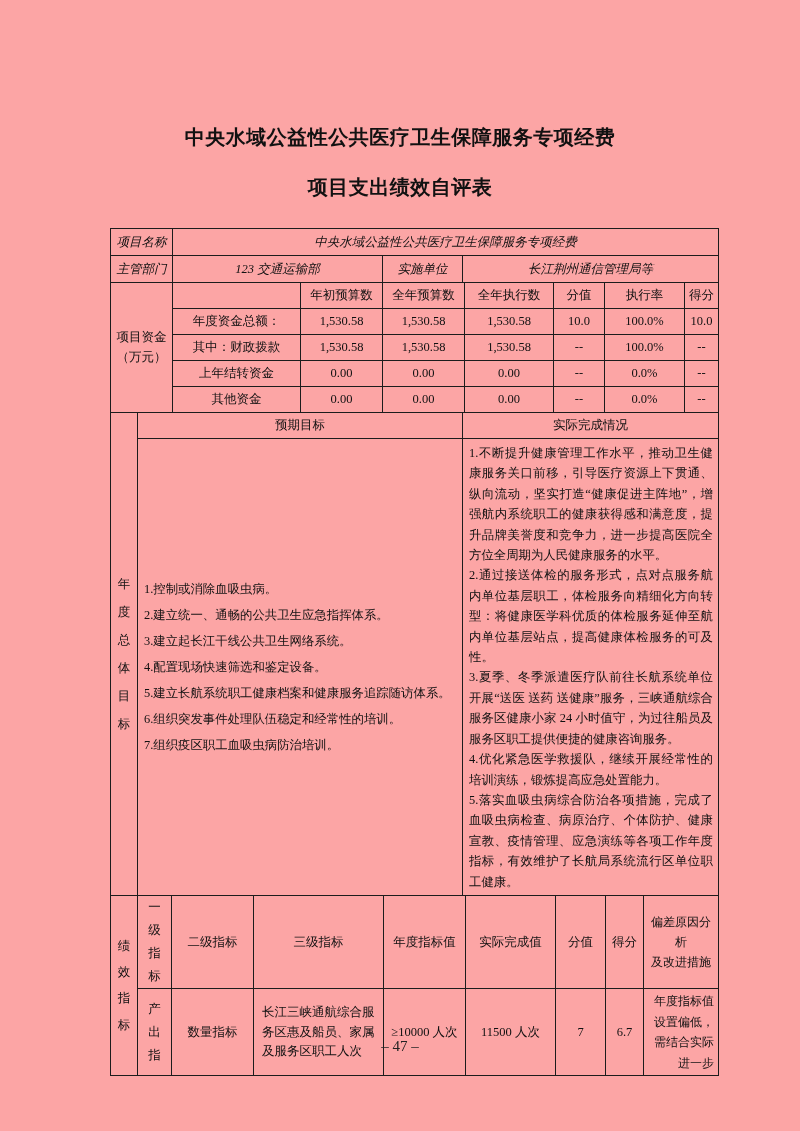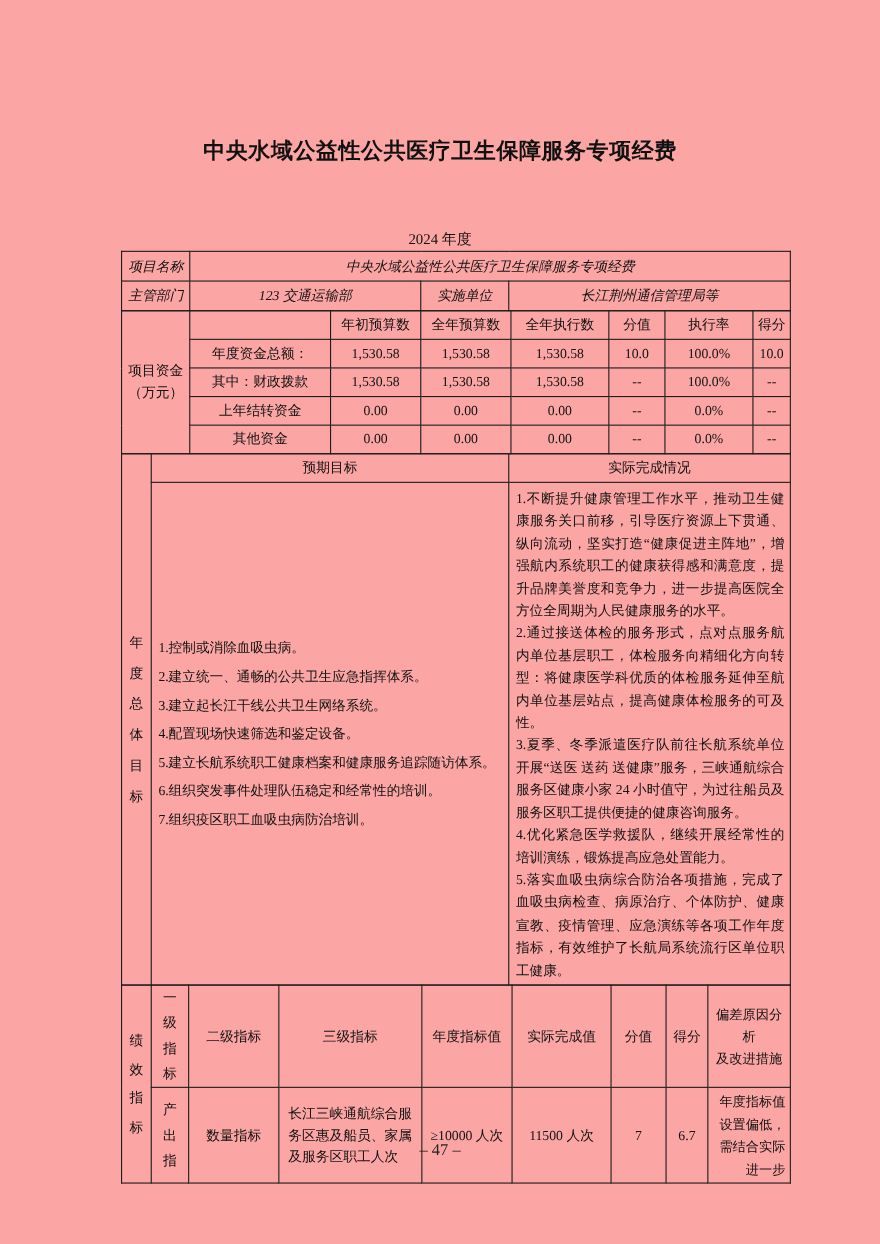--- a/index.html
+++ b/index.html
@@ -34,21 +34,21 @@
   td.indicator3 { text-align:left; padding:2px 8px; line-height:1.55; }
   td.deviation { line-height:1.7; font-size:12px; padding:2px 2px; }
   .footer { position:absolute; left:0; top:1038px; width:800px; text-align:center; font-size:15px; color:#222; }
 </style>
 </head>
 <body>
 
 <div class="page">
 
   <div class="title title1">中央水域公益性公共医疗卫生保障服务专项经费</div>
-  <div class="subtitle">2024 年度</div>
+  <div class="title title2">项目支出绩效自评表</div>
 
   <div class="tablewrap">
 
     <table>
       <colgroup>
           <col style="width:62px">
           <col style="width:210px">
           <col style="width:80px">
           <col style="width:256px">
         </colgroup>

